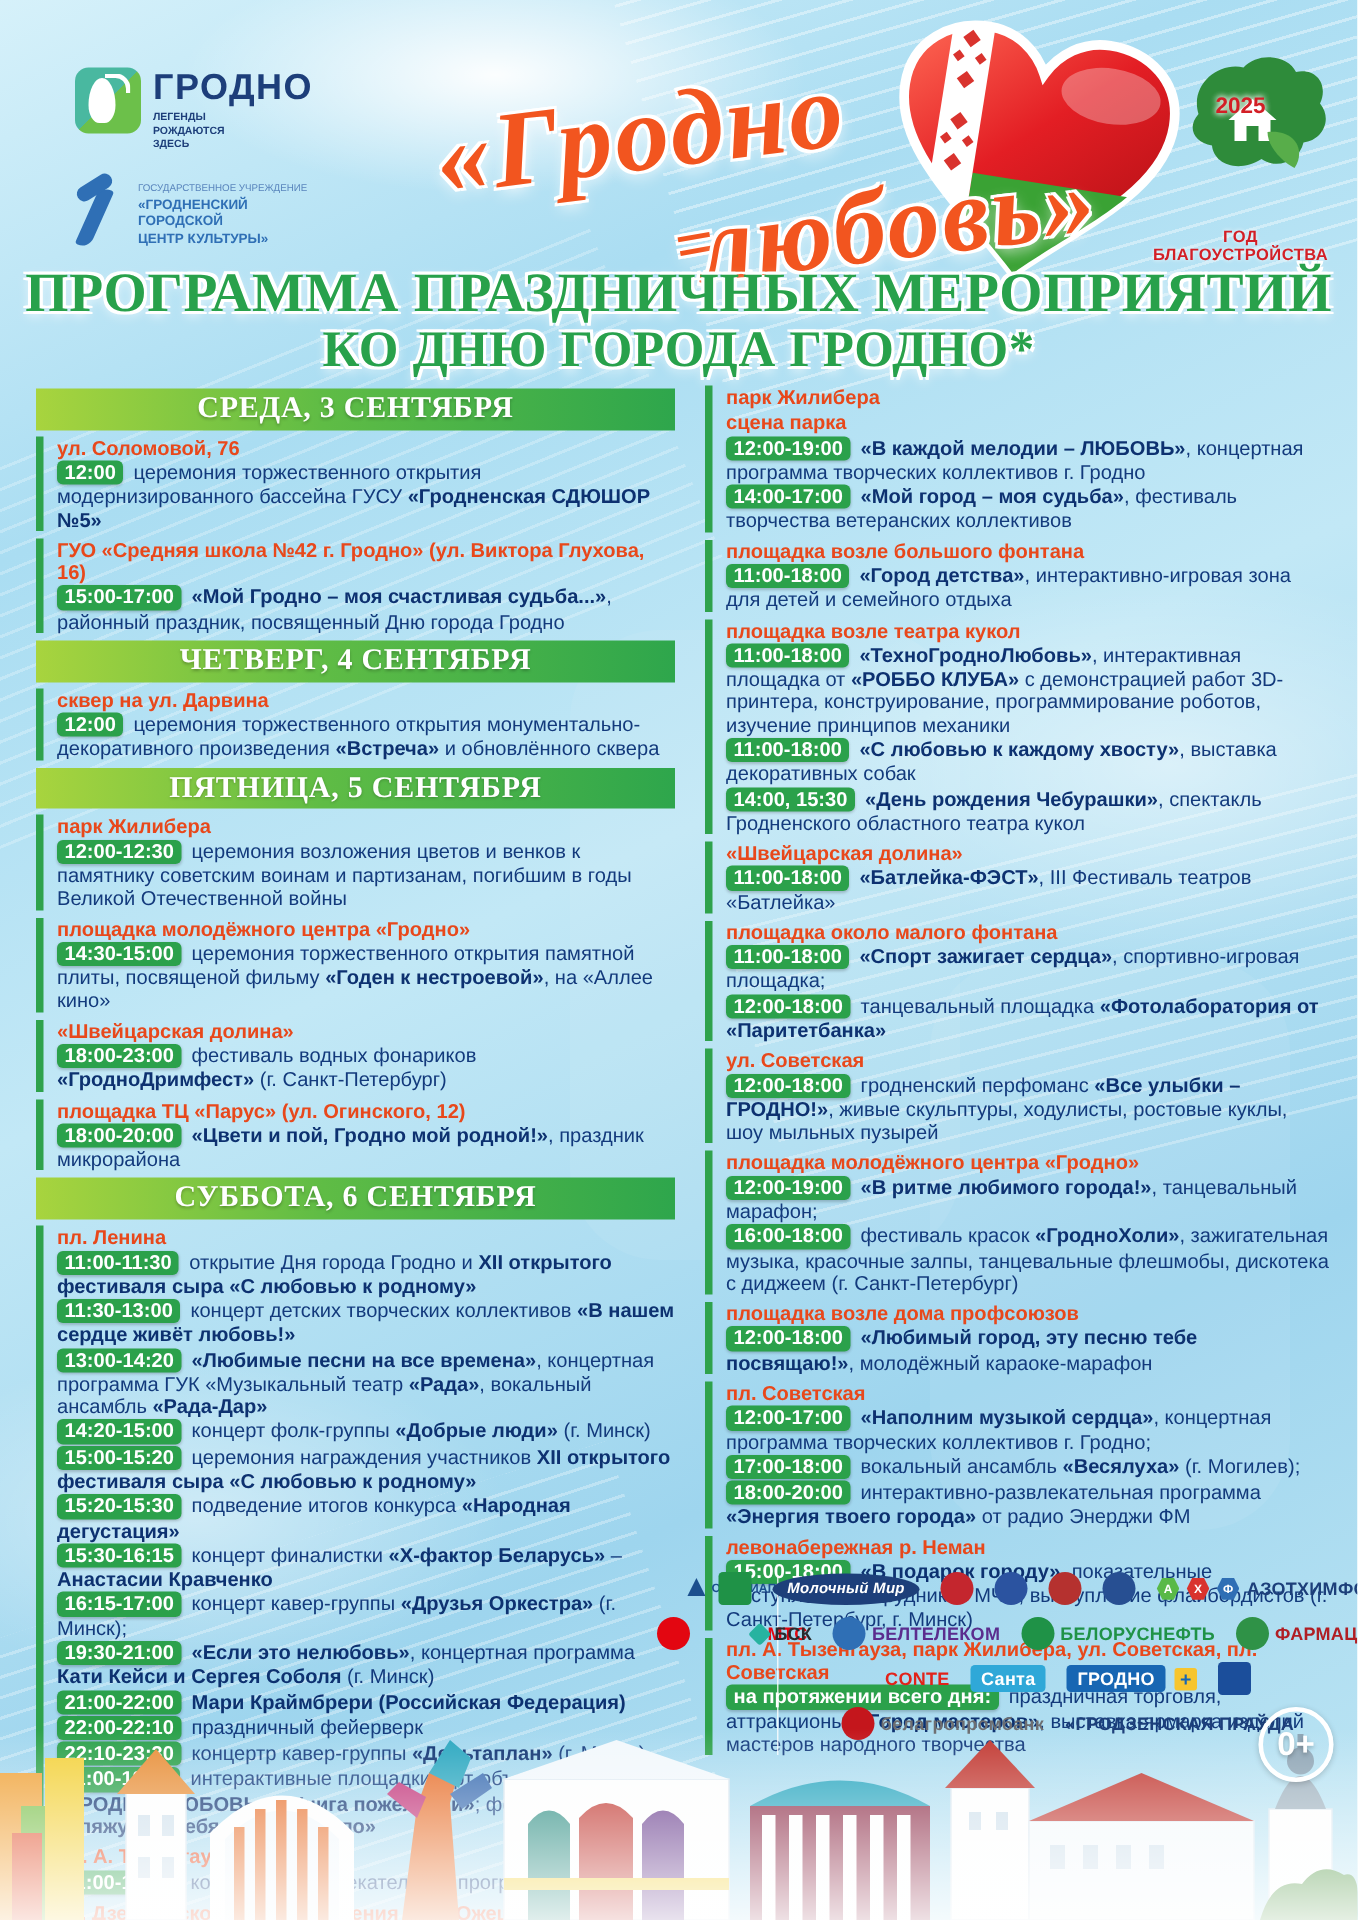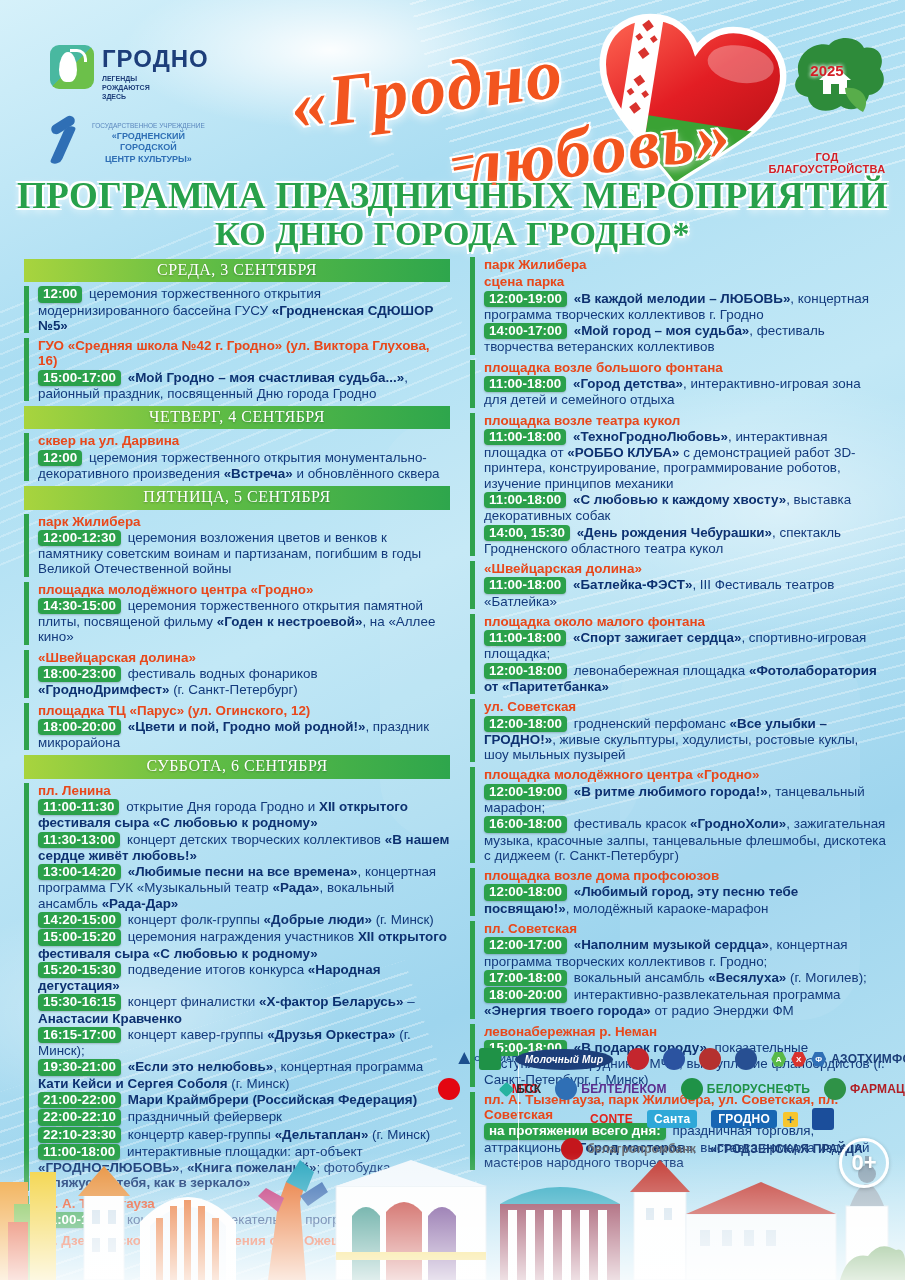--- a/index.html
+++ b/index.html
@@ -15,21 +15,21 @@
   #city-logo{position:absolute;left:50px;top:45px;display:flex;align-items:flex-start;gap:8px;}
   #city-logo .mark{width:44px;height:44px;border-radius:9px;background:linear-gradient(135deg,#49b8a0 0 50%,#6cc04a 50% 100%);position:relative;}
   #city-logo .mark:before{content:"";position:absolute;left:9px;top:7px;width:18px;height:30px;background:#fff;border-radius:50% 50% 40% 40%/60% 60% 40% 40%;}
   #city-logo .mark:after{content:"";position:absolute;left:20px;top:4px;width:14px;height:10px;border-top:3px solid #fff;border-right:3px solid #fff;border-radius:0 10px 0 0;}
   #city-logo .t1{font-weight:bold;font-size:24px;color:#1d3e7a;letter-spacing:1px;}
   #city-logo .t2{font-size:7px;color:#1d3e7a;font-weight:bold;width:70px;line-height:1.25;margin-top:2px;}
   #culture-logo{position:absolute;left:44px;top:118px;display:flex;gap:8px;align-items:center;}
   #culture-logo .dancer{width:40px;height:52px;position:relative;}
   #culture-logo .dancer:before{content:"";position:absolute;left:14px;top:6px;width:10px;height:42px;background:#2f6fb5;border-radius:8px 2px 8px 2px;transform:rotate(24deg);}
   #culture-logo .dancer:after{content:"";position:absolute;left:6px;top:2px;width:26px;height:10px;background:#2f6fb5;border-radius:6px;transform:rotate(-32deg);}
-  #culture-logo .txt{font-size:7.5px;color:#2f6fb5;line-height:1.3;text-align:center;}
+  #culture-logo .txt{font-size:7.5px;color:#2f6fb5;line-height:1.3;}
   #culture-logo .txt .sm{display:block;font-size:6.5px;color:#5a86bd;}
   #culture-logo .txt b{display:block;font-size:9px;color:#2f6fb5;}
 
   
   #slogan{position:absolute;left:260px;top:20px;width:560px;height:170px;color:#f2551f;
     font-family:"Liberation Serif",serif;font-style:italic;font-weight:bold;
     text-shadow:2px 2px 0 #fff,-2px -2px 0 #fff,2px -2px 0 #fff,-2px 2px 0 #fff,0 4px 10px rgba(255,255,255,.8);}
   #slogan .l1{position:absolute;left:30px;top:28px;font-size:72px;transform:rotate(-7deg);letter-spacing:2px;}
   #slogan .l2{position:absolute;left:205px;top:90px;font-size:70px;transform:rotate(-7deg);letter-spacing:2px;}
   #slogan .eq{position:absolute;left:190px;top:116px;font-size:46px;transform:rotate(-10deg);}
@@ -45,21 +45,21 @@
     font-family:"Liberation Serif",serif;font-weight:bold;color:#28a14b;line-height:1.08;
     text-shadow:2px 2px 0 #fff,-2px -2px 0 #fff,2px -2px 0 #fff,-2px 2px 0 #fff,0 3px 8px rgba(255,255,255,.9);}
   #main-title .t1{font-size:37px;letter-spacing:.5px;}
   #main-title .t2{font-size:34px;letter-spacing:.5px;}
 
   
   .col{position:absolute;top:254px;font-size:13.4px;line-height:1.14;color:#133a7c;}
   #col-left{left:24px;width:426px;}
   #col-right{left:470px;width:416px;}
   .day-bar{background:linear-gradient(90deg,#a8d43e 0%,#5fbc45 45%,#2ea64c 100%);color:#fff;
-    font-family:"Liberation Serif",serif;font-weight:normal;font-size:16px;text-align:center;
+    font-family:"Liberation Serif",serif;font-weight:bold;font-size:20px;text-align:center;
     padding:2px 0 3px;margin:5px 0 4px;letter-spacing:.5px;text-shadow:0 1px 2px rgba(0,0,0,.25);}
   .group{border-left:5px solid #2fa24c;padding-left:9px;margin:3px 0 5px;}
   .loc{color:#e8481b;font-weight:bold;margin:2px 0 1px;}
   .event{margin:1px 0;}
   .time{display:inline-block;background:#2ba14b;color:#fff;font-weight:bold;border-radius:4px;
     padding:0 5px 1px;margin-right:3px;box-shadow:0 1px 2px rgba(0,0,0,.2);}
   .b{font-weight:bold;color:#0d3170;}
 
   
   #sponsors{position:absolute;left:462px;top:1048px;width:436px;height:150px;font-size:11px;}
@@ -170,20 +170,21 @@
   </div>
 
   <div id="main-title">
     <div class="t1">ПРОГРАММА ПРАЗДНИЧНЫХ МЕРОПРИЯТИЙ</div>
     <div class="t2">КО ДНЮ ГОРОДА ГРОДНО*</div>
   </div>
 
   <div id="col-left" class="col">
       <div class="day-bar">СРЕДА, 3 СЕНТЯБРЯ</div>
       <div class="group">
+        <div class="loc">ул. Соломовой, 76</div>
         <div class="event"><span class="time">12:00</span> <span>церемония торжественного открытия модернизированного бассейна ГУСУ </span><span class="b">«Гродненская СДЮШОР №5»</span></div>
       </div>
       <div class="group">
         <div class="loc">ГУО «Средняя школа №42 г. Гродно» (ул. Виктора Глухова, 16)</div>
         <div class="event"><span class="time">15:00-17:00</span> <span class="b">«Мой Гродно – моя счастливая судьба...»</span><span>, районный праздник, посвященный Дню города Гродно</span></div>
       </div>
       <div class="day-bar">ЧЕТВЕРГ, 4 СЕНТЯБРЯ</div>
       <div class="group">
         <div class="loc">сквер на ул. Дарвина</div>
         <div class="event"><span class="time">12:00</span> <span>церемония торжественного открытия монументально-декоративного произведения </span><span class="b">«Встреча»</span><span> и обновлённого сквера</span></div>
@@ -247,21 +248,21 @@
         <div class="event"><span class="time">11:00-18:00</span> <span class="b">«С любовью к каждому хвосту»</span><span>, выставка декоративных собак</span></div>
         <div class="event"><span class="time">14:00, 15:30</span> <span class="b">«День рождения Чебурашки»</span><span>, спектакль Гродненского областного театра кукол</span></div>
       </div>
       <div class="group">
         <div class="loc">«Швейцарская долина»</div>
         <div class="event"><span class="time">11:00-18:00</span> <span class="b">«Батлейка-ФЭСТ»</span><span>, III Фестиваль театров «Батлейка»</span></div>
       </div>
       <div class="group">
         <div class="loc">площадка около малого фонтана</div>
         <div class="event"><span class="time">11:00-18:00</span> <span class="b">«Спорт зажигает сердца»</span><span>, спортивно-игровая площадка;</span></div>
-        <div class="event"><span class="time">12:00-18:00</span> <span>левонабережная площадка </span><span class="b">«Фотолаборатория от «Паритетбанка»</span></div>
+        <div class="event"><span class="time">12:00-18:00</span> <span>танцевальный площадка </span><span class="b">«Фотолаборатория от «Паритетбанка»</span></div>
       </div>
       <div class="group">
         <div class="loc">ул. Советская</div>
         <div class="event"><span class="time">12:00-18:00</span> <span>гродненский перфоманс </span><span class="b">«Все улыбки – ГРОДНО!»</span><span>, живые скульптуры, ходулисты, ростовые куклы, шоу мыльных пузырей</span></div>
       </div>
       <div class="group">
         <div class="loc">площадка молодёжного центра «Гродно»</div>
         <div class="event"><span class="time">12:00-19:00</span> <span class="b">«В ритме любимого города!»</span><span>, танцевальный марафон;</span></div>
         <div class="event"><span class="time">16:00-18:00</span> <span>фестиваль красок </span><span class="b">«ГродноХоли»</span><span>, зажигательная музыка, красочные залпы, танцевальные флешмобы, дискотека с диджеем (г. Санкт-Петербург)</span></div>
       </div>

